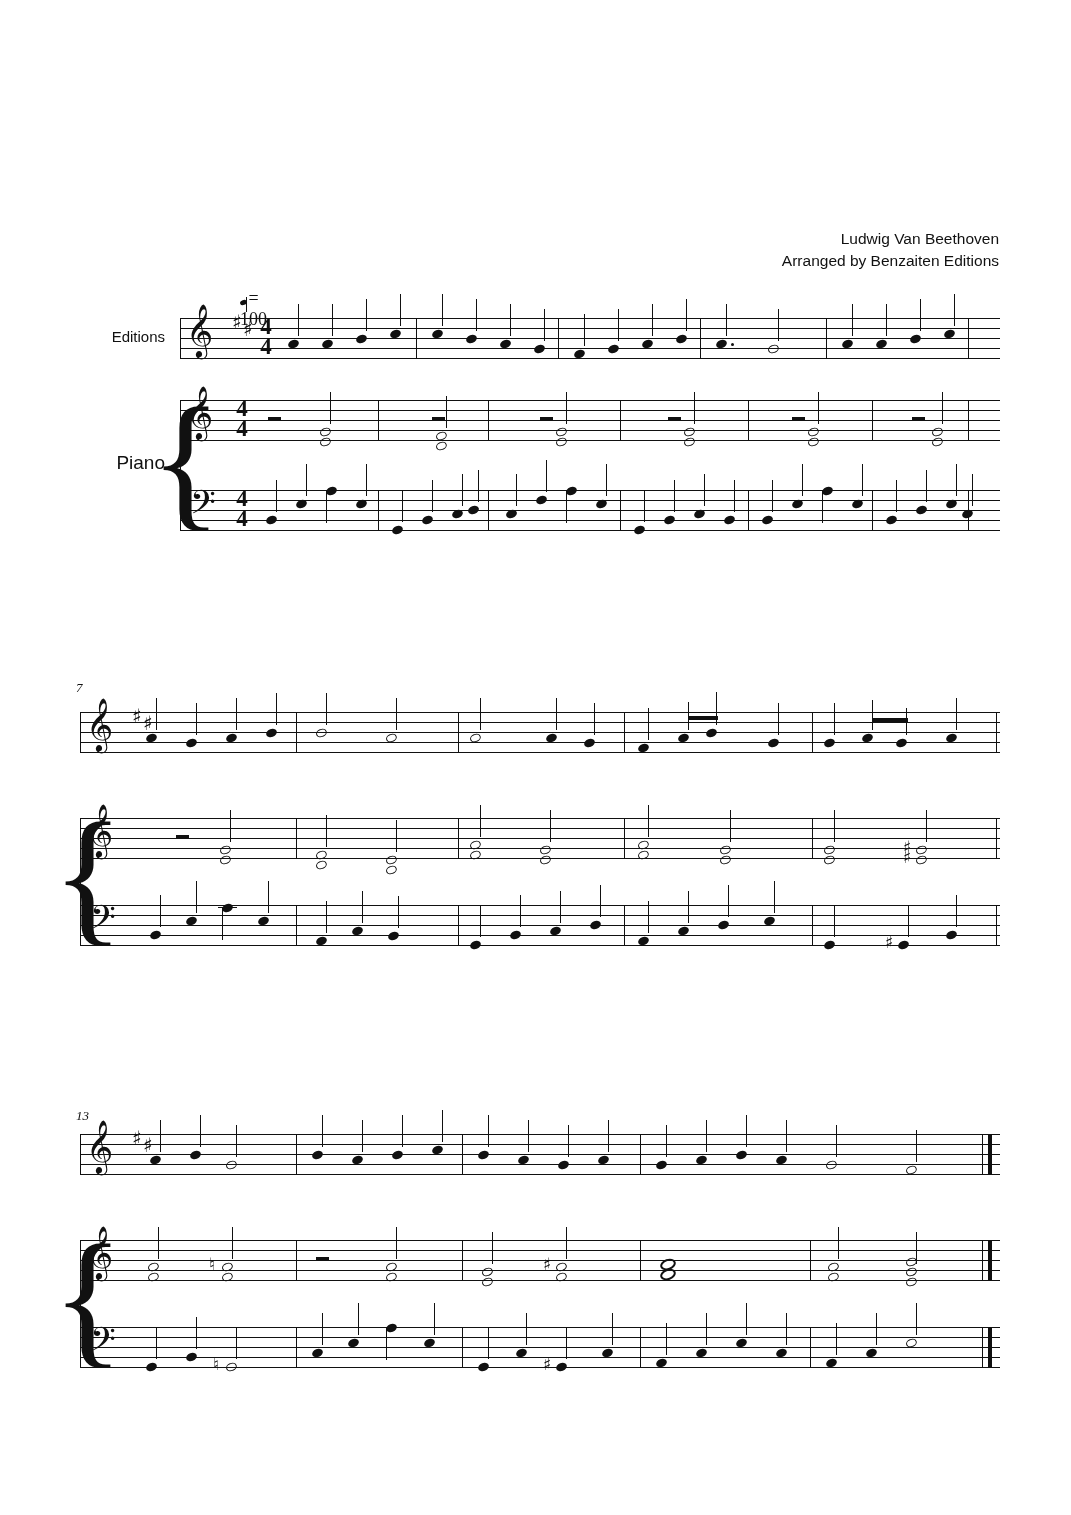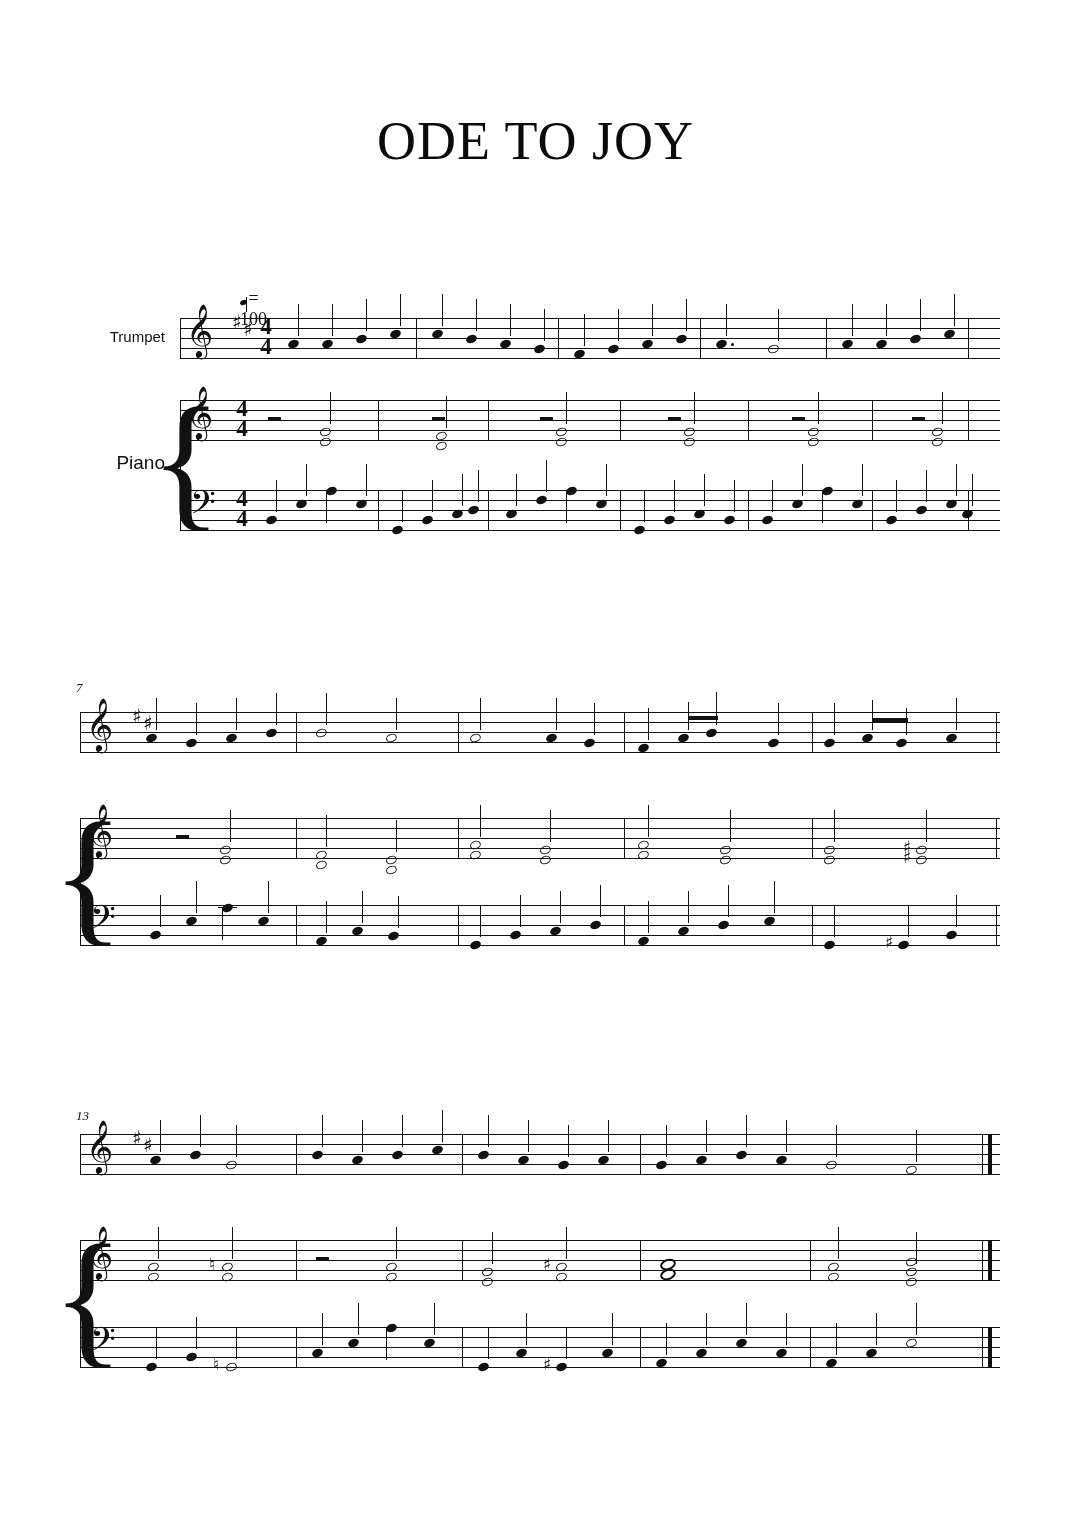--- a/index.html
+++ b/index.html
@@ -188,30 +188,33 @@
     font-family: "DejaVu Sans", sans-serif;
     font-size: 20px;
     color: #111;
   }
 </style>
 </head>
 <body>
 
 <div class="sheet">
 
-  <div class="title">ODE TO JOY</div>
-
+
+  <div class="credits">
+    <div>Ludwig Van Beethoven</div>
+    <div>Arranged by Benzaiten Editions</div>
+  </div>
 
   <div class="system" style="left:0; top:0;">
 
     <div class="tempo" style="left:240px; top:288px;">
       <span class="notehead"></span><span class="stem"></span><span>= 100</span>
     </div>
 
-    <div class="inst-label" style="left:60px; top:328px; width:105px;">Trumpet</div>
+    <div class="inst-label" style="left:60px; top:328px; width:105px;">Editions</div>
     <div class="inst-label" style="left:60px; top:452px; width:105px; font-size:19px;">Piano</div>
 
     <div class="staff" style="left:180px; top:318px; width:820px; height:41px;">
       <div class="line" style="top:0;  width:820px;"></div>
       <div class="line" style="top:10px; width:820px;"></div>
       <div class="line" style="top:20px; width:820px;"></div>
       <div class="line" style="top:30px; width:820px;"></div>
       <div class="line" style="top:40px; width:820px;"></div>
     </div>
     <div class="barline" style="left:180px; top:318px; height:41px;"></div>

